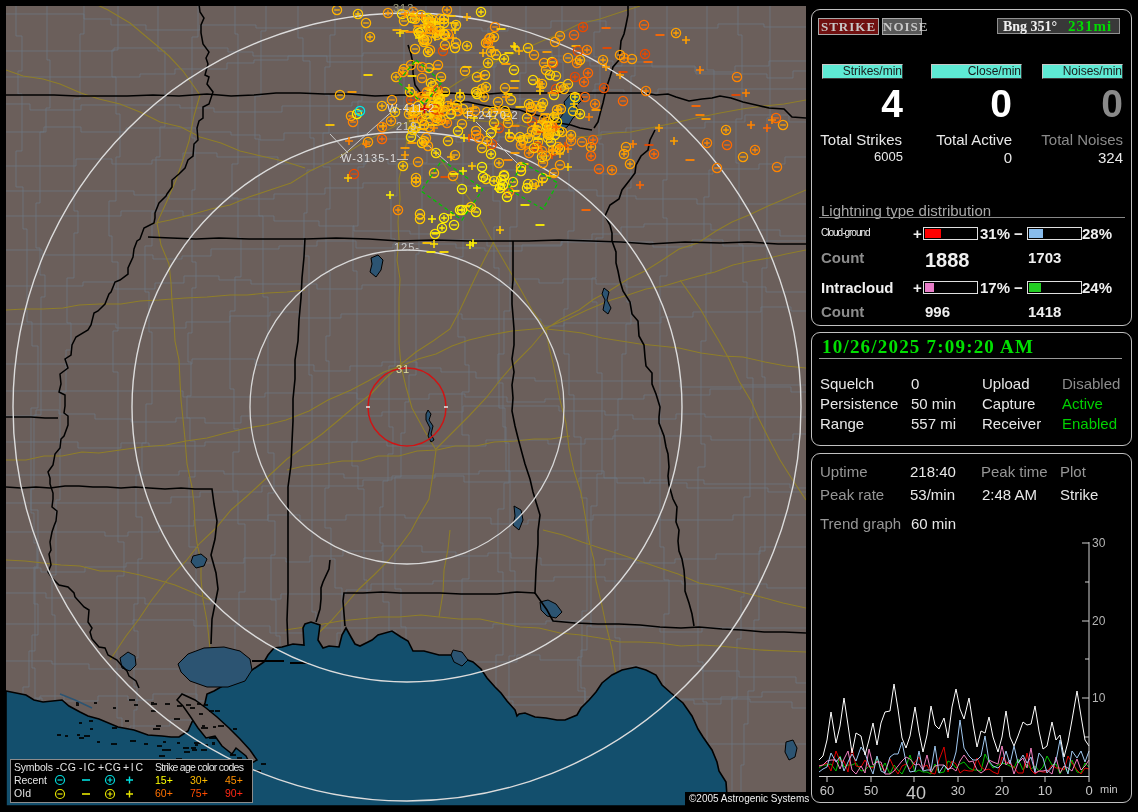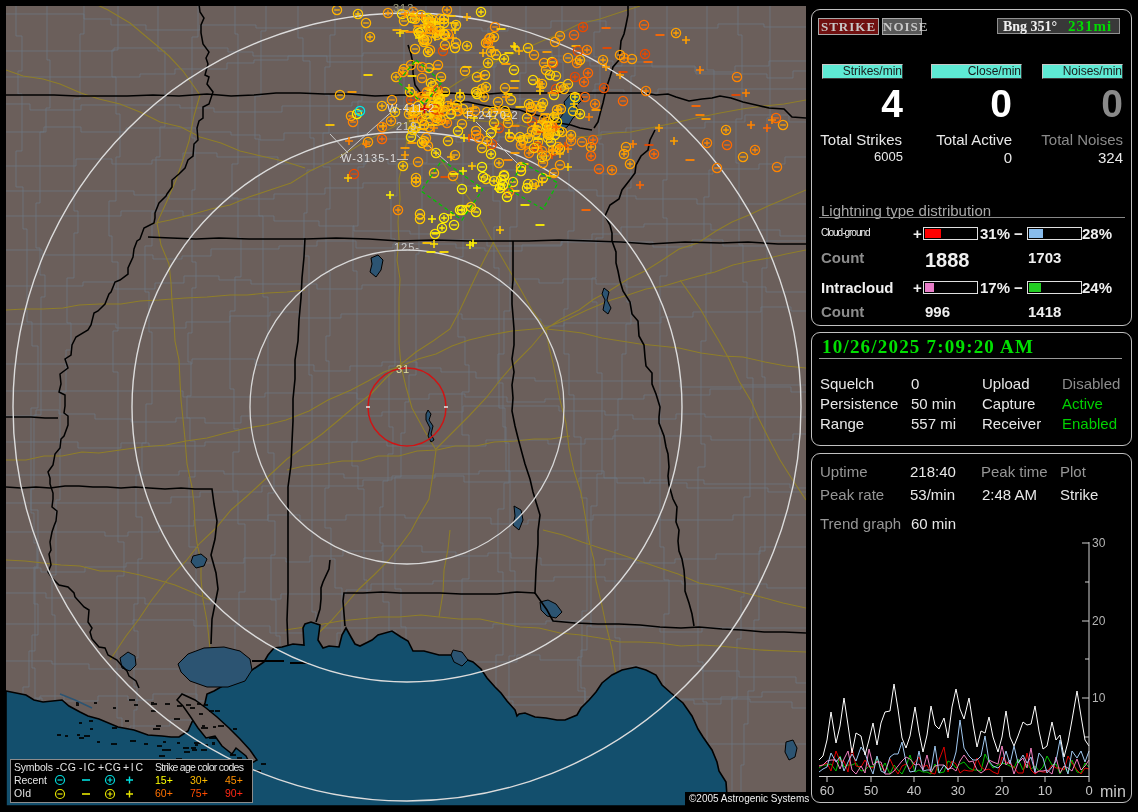--- a/index.html
+++ b/index.html
@@ -716,17 +716,17 @@
       <path d="M1002 776V782"></path>
       <path d="M1045 776V782"></path>
       <path d="M1089 776V782"></path>
     </g>
   </svg>
 <div class="t " style="left:1092px;top:537px;font-size:12px;color:#B4B4B4;">30</div>
 <div class="t " style="left:1092px;top:615px;font-size:12px;color:#B4B4B4;">20</div>
 <div class="t " style="left:1092px;top:692px;font-size:12px;color:#B4B4B4;">10</div>
 <div class="t" style="left:819px;top:784px;width:16px;text-align:center;font-size:13px;color:#C8C8C8;">60</div>
 <div class="t" style="left:863px;top:784px;width:16px;text-align:center;font-size:13px;color:#C8C8C8;">50</div>
-<div class="t" style="left:906px;top:784px;width:16px;text-align:center;font-size:13px;color:#C8C8C8;">40</div>
+<div class="t" style="left:906px;top:784px;width:16px;text-align:center;font-size:18px;color:#C8C8C8;">40</div>
 <div class="t" style="left:950px;top:784px;width:16px;text-align:center;font-size:13px;color:#C8C8C8;">30</div>
 <div class="t" style="left:994px;top:784px;width:16px;text-align:center;font-size:13px;color:#C8C8C8;">20</div>
 <div class="t" style="left:1037px;top:784px;width:16px;text-align:center;font-size:13px;color:#C8C8C8;">10</div>
 <div class="t" style="left:1081px;top:784px;width:16px;text-align:center;font-size:13px;color:#C8C8C8;">0</div>
-<div class="t " style="left:1100px;top:784px;font-size:16px;color:#C8C8C8;">min</div>
+<div class="t " style="left:1100px;top:784px;font-size:11px;color:#C8C8C8;">min</div>
 </body></html>

